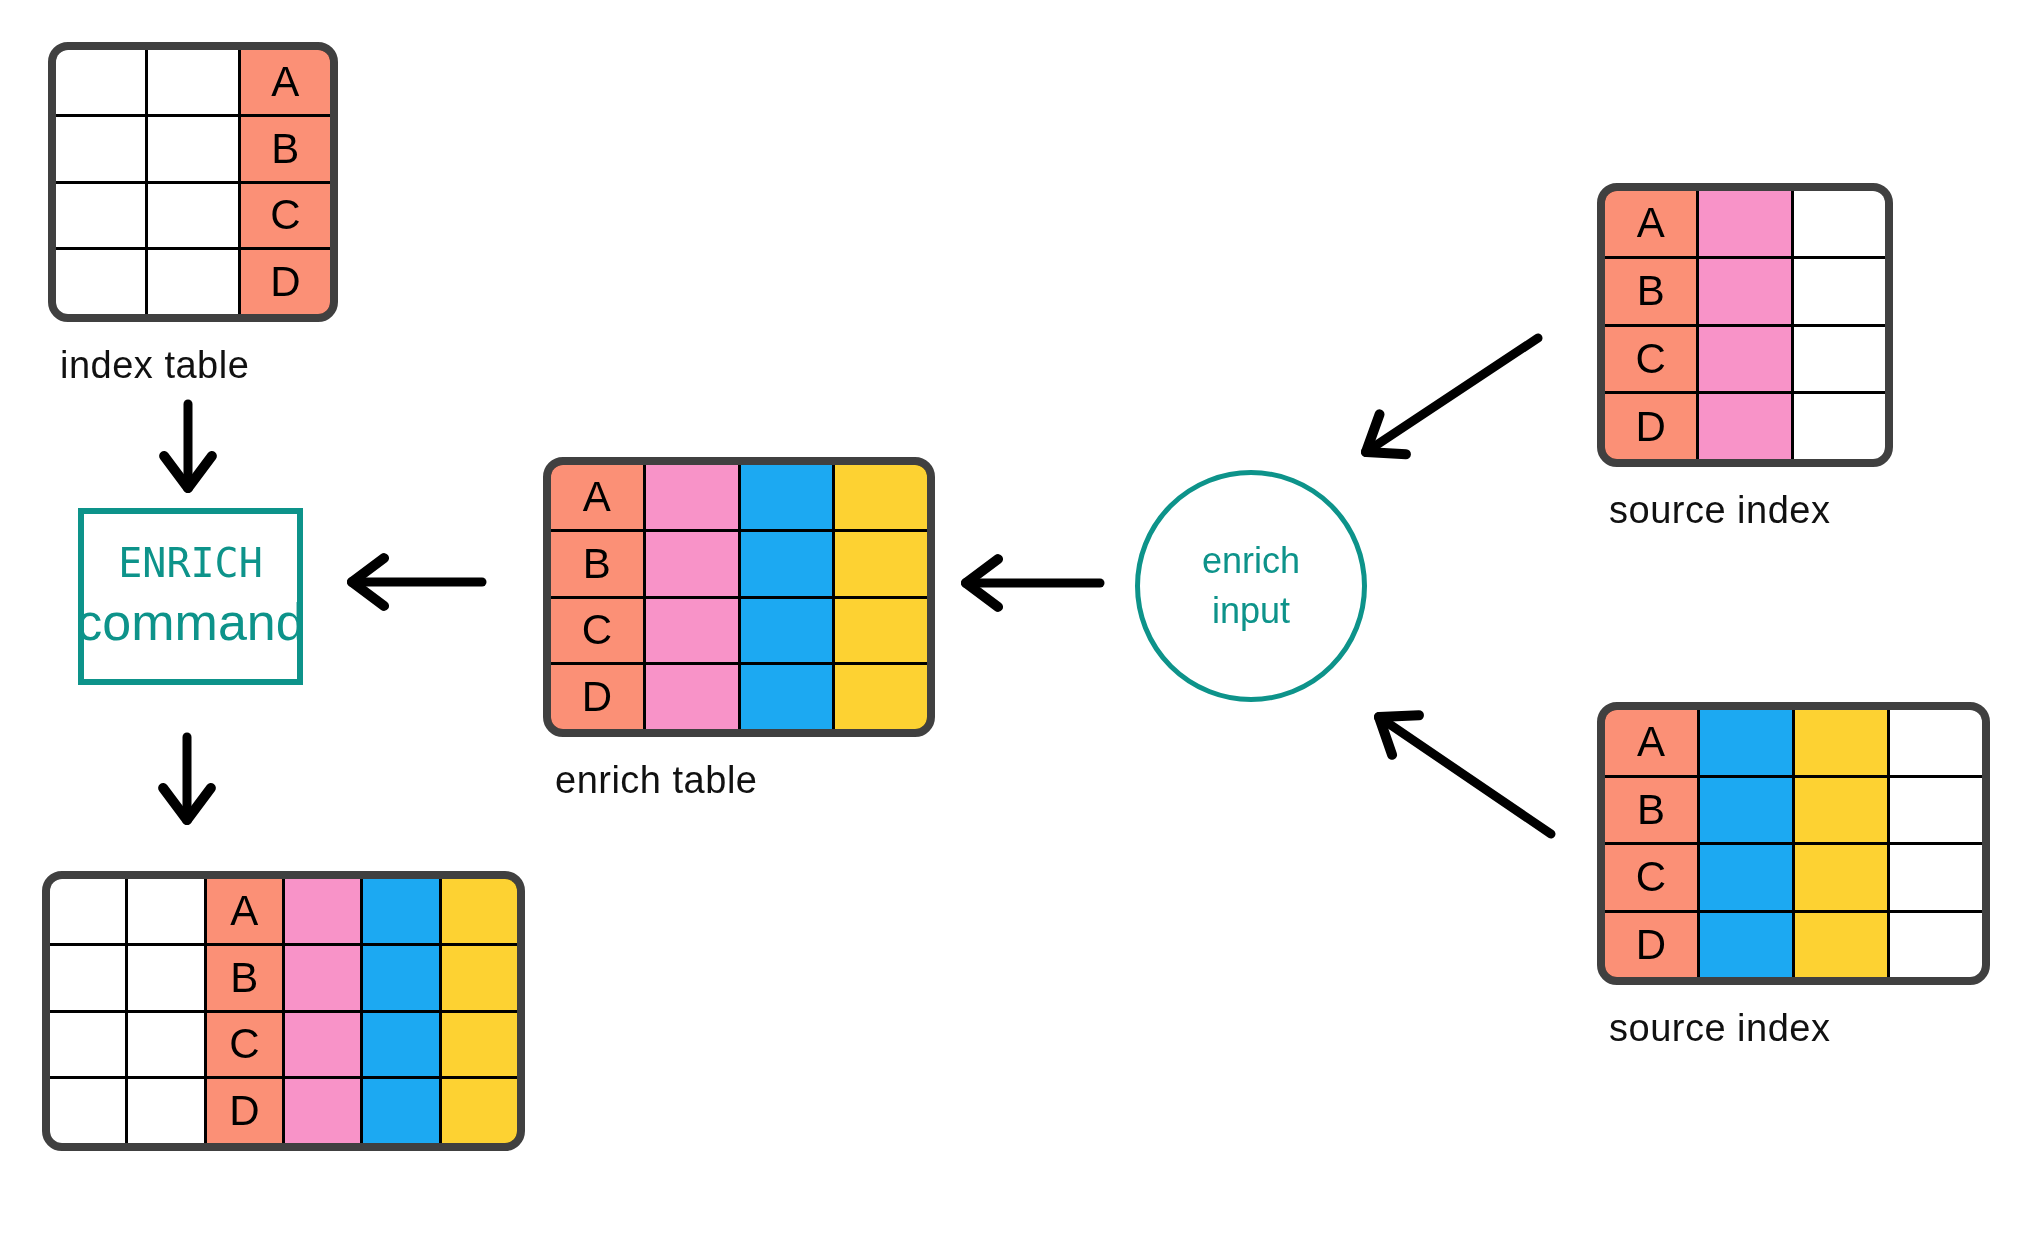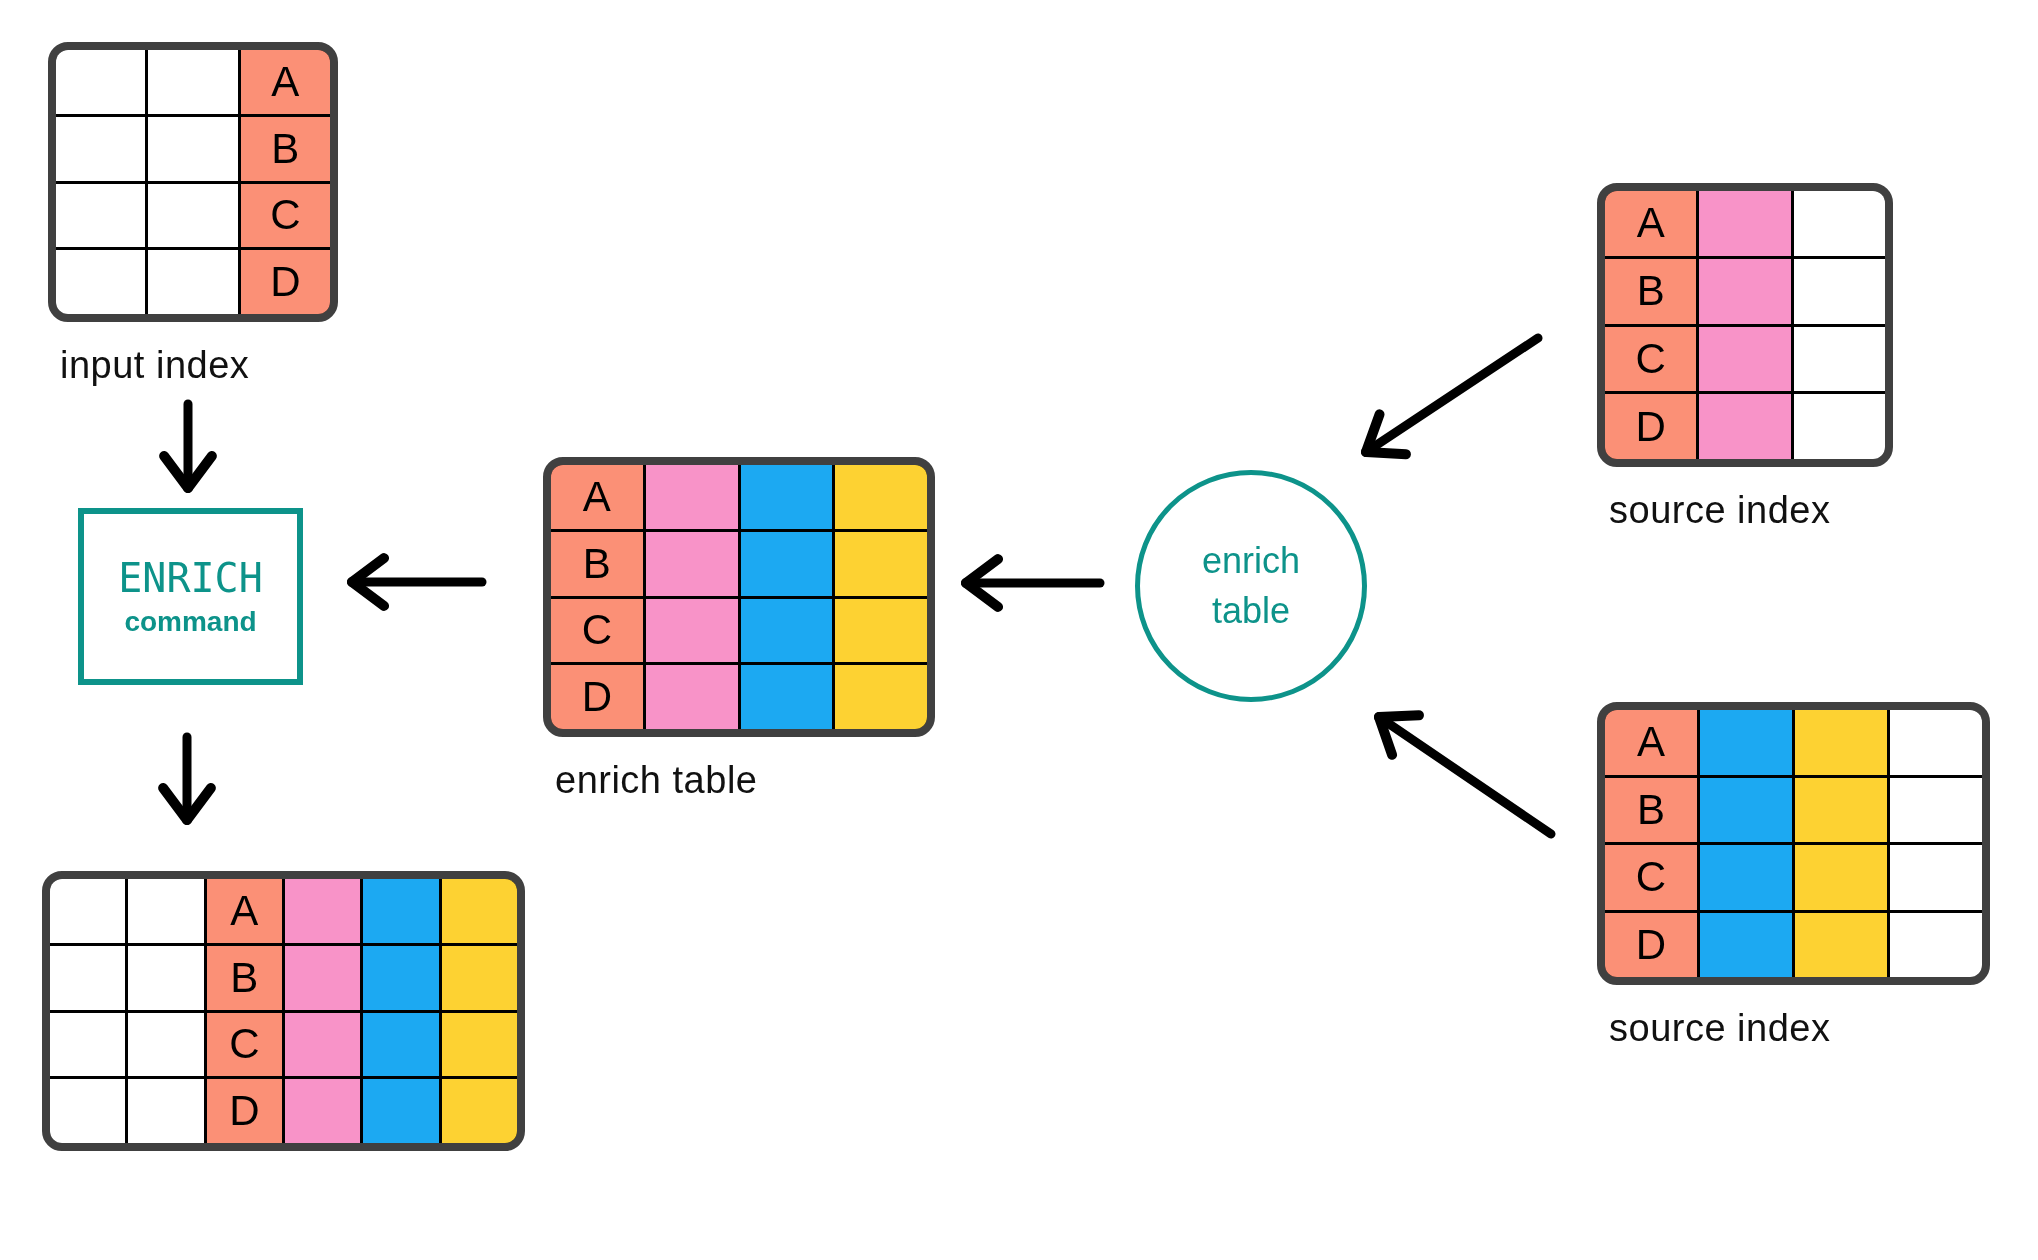--- a/index.html
+++ b/index.html
@@ -29,21 +29,21 @@
 
   
   .enrich-box{
     position:absolute;left:78px;top:508px;width:225px;height:177px;
     box-sizing:border-box;border:6px solid var(--teal);background:#fff;
     display:flex;flex-direction:column;align-items:center;justify-content:center;
     z-index:2;
   }
   .enrich-box .mono{font-family:"DejaVu Sans Mono","Liberation Mono",monospace;
     font-size:40px;color:var(--teal);line-height:1.3;}
-  .enrich-box .sans{font-size:28px;color:var(--teal);line-height:1.3;font-weight:bold;}
+  .enrich-box .sans{font-size:52px;color:var(--teal);line-height:1.3;}
 
   
   .policy-circle{
     position:absolute;left:1135px;top:470px;width:232px;height:232px;
     box-sizing:border-box;border:5px solid var(--teal);border-radius:50%;
     background:#fff;display:flex;flex-direction:column;align-items:center;
     justify-content:center;z-index:2;
   }
   .policy-circle div{font-size:36px;color:var(--teal);line-height:1.4;}
 </style>
@@ -93,21 +93,21 @@
         <div class="cell" style="background: rgb(255, 255, 255);"></div>
         <div class="cell" style="background: rgb(255, 255, 255);"></div>
         <div class="cell" style="background: rgb(251, 144, 118);">B</div>
         <div class="cell" style="background: rgb(255, 255, 255);"></div>
         <div class="cell" style="background: rgb(255, 255, 255);"></div>
         <div class="cell" style="background: rgb(251, 144, 118);">C</div>
         <div class="cell" style="background: rgb(255, 255, 255);"></div>
         <div class="cell" style="background: rgb(255, 255, 255);"></div>
         <div class="cell" style="background: rgb(251, 144, 118);">D</div>
       </div>
-    <figcaption>input index</figcaption>
+    <figcaption>index table</figcaption>
   </figure>
 
   <figure class="tbl" id="t-enrich">
     <div class="grid" style="grid-template-columns: repeat(4, 1fr); grid-template-rows: repeat(4, 1fr);">
         <div class="cell" style="background: rgb(251, 144, 118);">A</div>
         <div class="cell" style="background: rgb(248, 147, 200);"></div>
         <div class="cell" style="background: rgb(28, 169, 242);"></div>
         <div class="cell" style="background: rgb(253, 210, 50);"></div>
         <div class="cell" style="background: rgb(251, 144, 118);">B</div>
         <div class="cell" style="background: rgb(248, 147, 200);"></div>
@@ -194,16 +194,16 @@
     <figcaption>source index</figcaption>
   </figure>
 
   <div class="enrich-box">
     <div class="mono">ENRICH</div>
     <div class="sans">command</div>
   </div>
 
   <div class="policy-circle">
     <div>enrich</div>
-    <div>table</div>
+    <div>input</div>
   </div>
 
 </div>
 
 </body></html>

